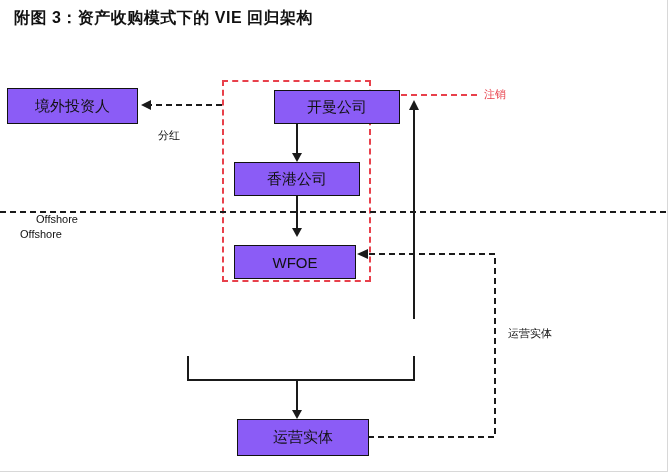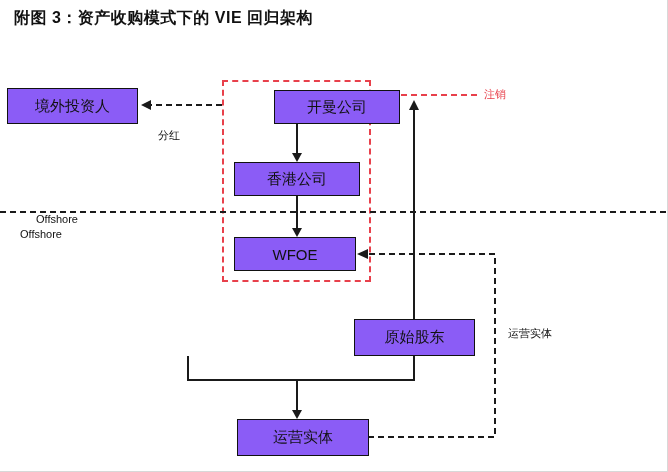--- a/index.html
+++ b/index.html
@@ -95,28 +95,25 @@
   </div>
 
   <div class="box" style="left:234px;top:90px;width:126px;height:34px;margin-left:40px;">
     <span>开曼公司</span>
   </div>
 
   <div class="box" style="left:234px;top:162px;width:126px;height:34px;">
     <span>香港公司</span>
   </div>
 
-  <div class="box" style="left:234px;top:237px;width:122px;height:34px;">
+  <div class="box" style="left:234px;top:245px;width:122px;height:34px;">
     <span>WFOE</span>
   </div>
 
 
-  <div class="box" style="left:354px;top:319px;width:121px;height:37px;">
-    <span>原始股东</span>
-  </div>
 
   <div class="box" style="left:237px;top:419px;width:132px;height:37px;">
     <span>运营实体</span>
   </div>
 
   <div class="lbl" style="left:36px;top:182px;margin-top:31px;">Offshore</div>
 
   <div class="lbl" style="left:20px;top:228px;">Offshore</div>
 
   <div class="lbl" style="left:158px;top:128px;">分红</div>

